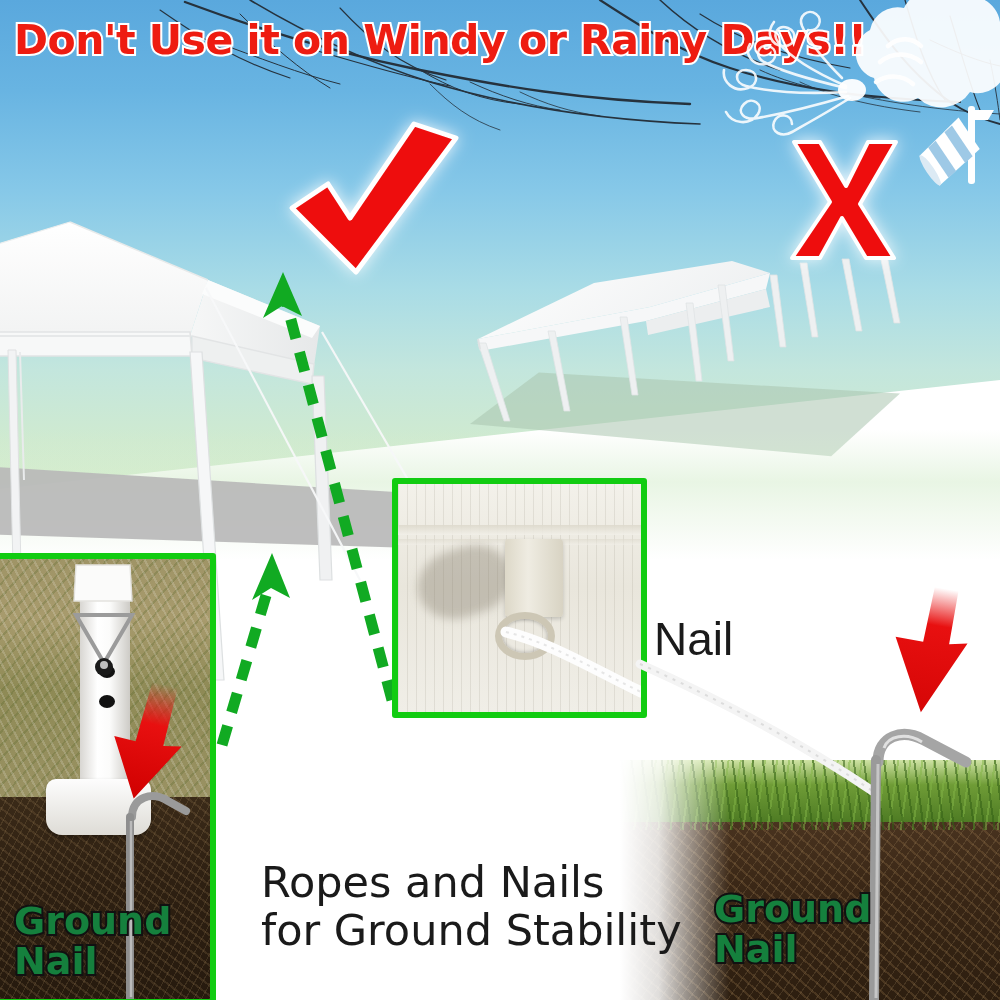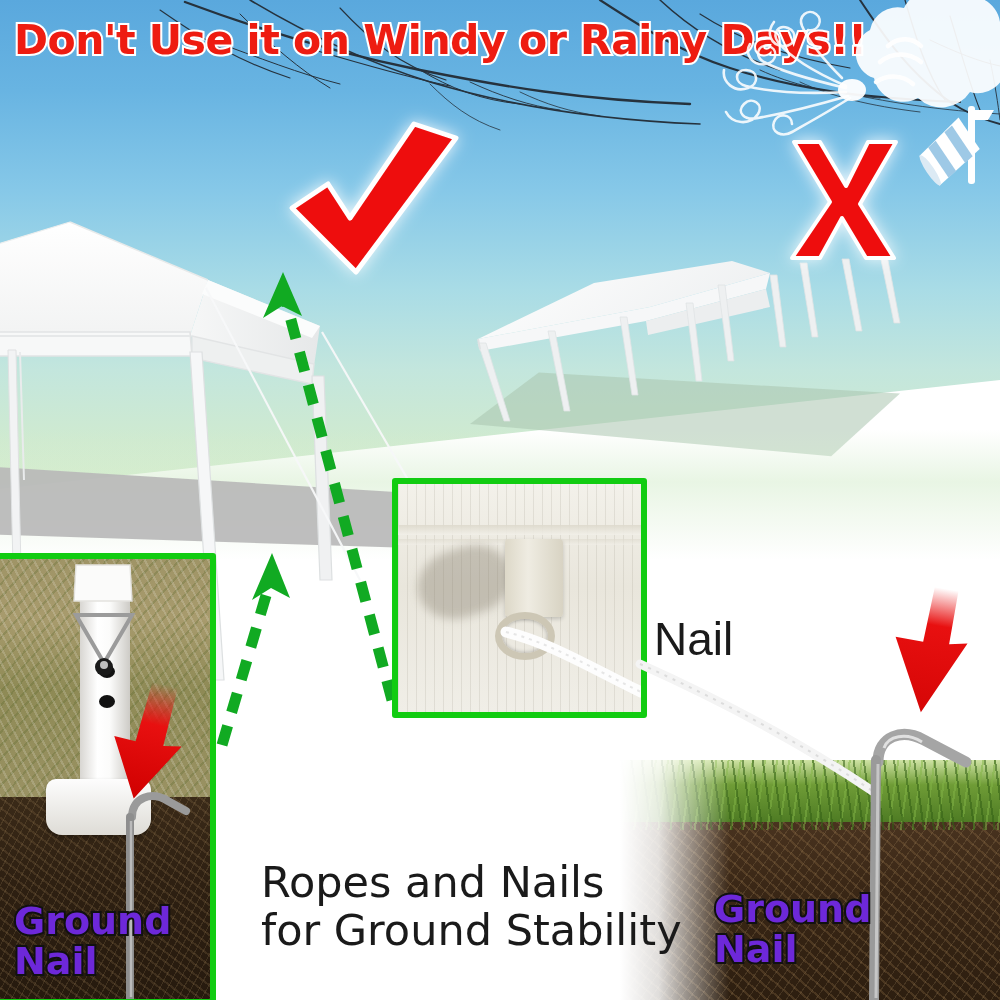--- a/index.html
+++ b/index.html
@@ -89,21 +89,21 @@
      background:repeating-linear-gradient(41deg, rgba(160,125,80,.25) 0 2px, rgba(0,0,0,0) 2px 9px),
                 repeating-linear-gradient(-55deg, rgba(200,170,120,.16) 0 1px, rgba(0,0,0,0) 1px 8px);}
   .xs-fadeL{position:absolute;left:0;top:0;width:110px;height:100%;
      background:linear-gradient(90deg,#ffffff 0%,rgba(255,255,255,.85) 35%,rgba(255,255,255,0) 100%);}
 
   
   .lbl-rope{position:absolute;left:654px;top:612px;font-size:46px;color:#1a1a1a;
       font-family:"Liberation Sans",sans-serif;}
   .lbl-stability{position:absolute;left:253px;top:858px;font-size:43px;color:#1a1a1a;line-height:1.12;
       font-family:"DejaVu Sans",sans-serif;margin-left:8px;}
-  .lbl-gn{position:absolute;font-size:38px;color:#6d28d9;font-weight:bold;line-height:1.04;
+  .lbl-gn{position:absolute;font-size:38px;color:#15803d;font-weight:bold;line-height:1.04;
       font-family:"DejaVu Sans",sans-serif;-webkit-text-stroke:4px #111;paint-order:stroke fill;}
   .lbl-gn-right{left:714px;top:890px;}
 
   svg{display:block;overflow:visible;}
 </style>
 </head>
 <body>
 
 <div id="stage">
 

